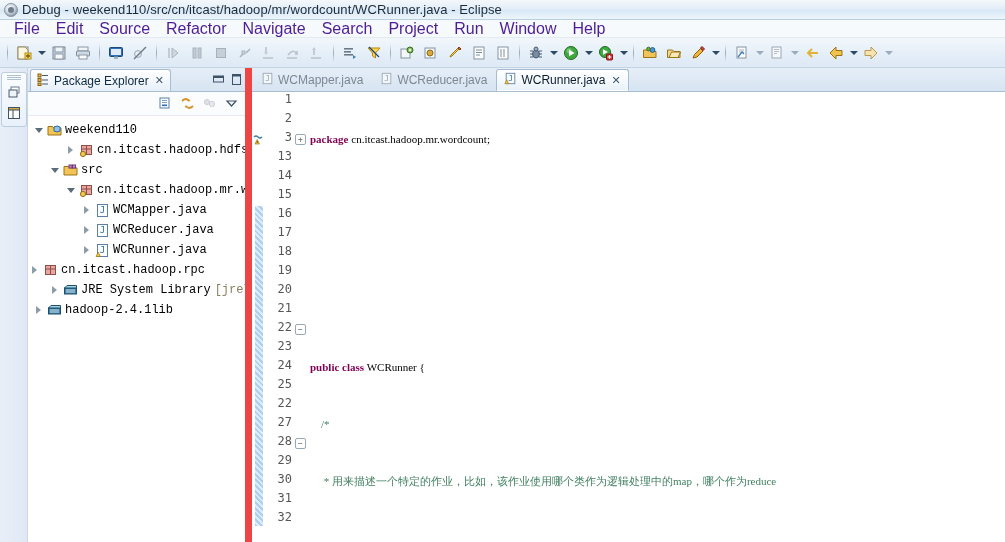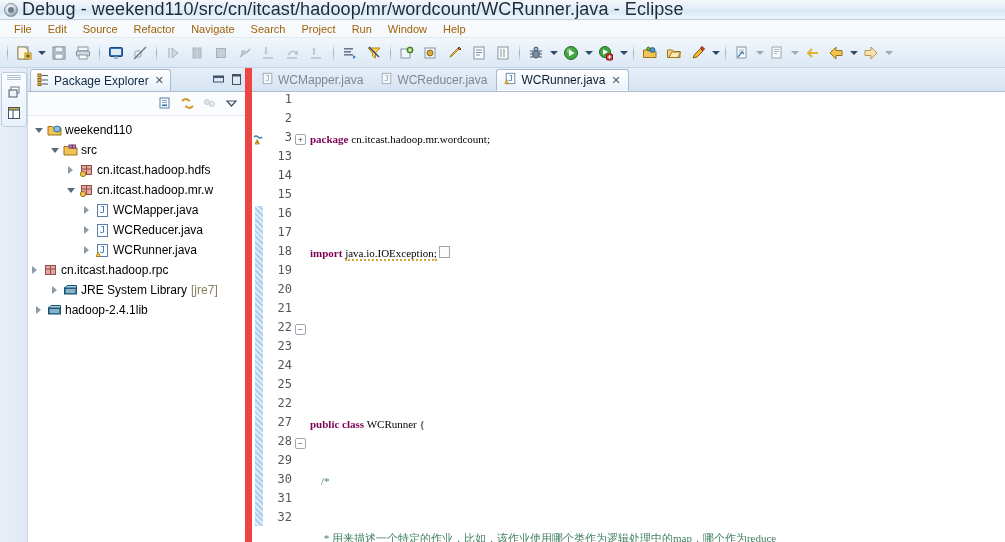--- a/index.html
+++ b/index.html
@@ -20,30 +20,30 @@
   }
   .title-icon{
     width:14px;height:14px;margin-right:4px;border-radius:50%;
     background:radial-gradient(circle at 40% 35%,#fdfdfd 0%,#cfd9e4 45%,#8d9aa8 75%,#5d6975 100%);
     border:1px solid #8894a2;box-sizing:border-box;position:relative;flex:none;
   }
   .title-icon:after{
     content:"";position:absolute;left:3px;top:3px;width:6px;height:6px;border-radius:50%;
     background:#6f7e8d;
   }
-  .title-text{font-size:18px;color:#1b2b3a;white-space:nowrap;letter-spacing:.1px;}
+  .title-text{font-size:13px;color:#1b2b3a;white-space:nowrap;letter-spacing:.1px;}
 
   
   .menubar{
     height:18px;width:1005px;box-sizing:border-box;
     background:#f7fafd;border-bottom:1px solid #e2eaf2;
     display:flex;align-items:center;padding-left:6px;
   }
   .menu-item{
-    font-size:11px;color:#a16207;padding:1px 8px;white-space:nowrap;cursor:default;
+    font-size:16px;color:#4c1d95;padding:1px 8px;white-space:nowrap;cursor:default;
   }
 
   
   .toolbar{
     height:30px;width:1005px;box-sizing:border-box;
     background:linear-gradient(to bottom,#f2f7fc 0%,#e6eff8 50%,#dde9f5 100%);
     border-bottom:1px solid #c3d4e4;
     display:flex;align-items:center;padding-left:3px;
   }
   .tb-sep{width:1px;height:18px;margin:0 4px;
@@ -94,21 +94,21 @@
     gap:2px;padding-right:4px;background:#fbfcfe;border-bottom:1px solid #e4ebf3;
   }
   .pkg-tb{width:20px;height:20px;display:flex;align-items:center;justify-content:center;}
   .tree{flex:1;overflow:hidden;padding-top:4px;background:#fff;}
   .trow{display:flex;align-items:center;height:20px;font-size:12px;color:#000;white-space:nowrap;}
   .twist{width:13px;height:20px;display:flex;align-items:center;justify-content:center;flex:none;}
   .twist i{display:block;width:0;height:0;}
   .twist.closed i{border-top:4px solid transparent;border-bottom:4px solid transparent;border-left:5px solid #8b9cab;}
   .twist.open i{border-left:4px solid transparent;border-right:4px solid transparent;border-top:5px solid #5a6b7a;}
   .ticon{width:18px;height:20px;display:flex;align-items:center;justify-content:center;flex:none;}
-  .tlabel{padding-left:2px;}
+  .tlabel{padding-left:2px;font-family:Liberation Mono, monospace;}
   .tdim{color:#8a7f5f;}
 
   
   .editor{flex:1;height:474px;box-sizing:border-box;display:flex;flex-direction:column;background:#fff;}
   .ed-tabrow{
     height:24px;box-sizing:border-box;display:flex;align-items:stretch;
     background:linear-gradient(to bottom,#e6eef8,#d7e4f2);
     border-bottom:1px solid #a8bdd2;
   }
   .ed-tab{
@@ -513,46 +513,46 @@
             </span>
           <span class="ticon">
             <svg width="15" height="15" viewBox="0 0 15 15">
               <path d="M1 12 V3.5 h4.5 l1.2 1.4 H14 V12 z" fill="#f2c455" stroke="#9b7418"></path>
               <path d="M7 4 q3 -2 6 0 v4 q-3 2 -6 0 z" fill="#8fc3ea" stroke="#2d6a9e"></path>
             </svg>
           </span>
           <span class="tlabel">weekend110</span>
         </div>
 
+        <div class="trow" style="padding-left:36px">
+          <span class="twist closed">
+              <i></i>
+            </span>
+          <span class="ticon">
+            <svg width="15" height="15" viewBox="0 0 15 15">
+              <rect x="2.5" y="2.5" width="10" height="9" fill="#e9a5a0" stroke="#8f4f49"></rect>
+              <path d="M2.5 6 h10 M7.5 2.5 v9" stroke="#8f4f49"></path>
+              <circle cx="4" cy="11" r="2.6" fill="#f2c455" stroke="#9b7418"></circle>
+            </svg>
+          </span>
+          <span class="tlabel">cn.itcast.hadoop.hdfs</span>
+        </div>
+
         <div class="trow" style="padding-left:20px">
           <span class="twist open">
               <i></i>
             </span>
           <span class="ticon">
             <svg width="15" height="15" viewBox="0 0 15 15">
               <path d="M1 12 V3.5 h4.5 l1.2 1.4 H14 V12 z" fill="#f2c455" stroke="#9b7418"></path>
               <rect x="6" y="2" width="3" height="3" fill="#c98fcf" stroke="#6d3a74"></rect>
               <rect x="9.5" y="2" width="3" height="3" fill="#c98fcf" stroke="#6d3a74"></rect>
             </svg>
           </span>
           <span class="tlabel">src</span>
-        </div>
-
-        <div class="trow" style="padding-left:36px">
-          <span class="twist closed">
-              <i></i>
-            </span>
-          <span class="ticon">
-            <svg width="15" height="15" viewBox="0 0 15 15">
-              <rect x="2.5" y="2.5" width="10" height="9" fill="#e9a5a0" stroke="#8f4f49"></rect>
-              <path d="M2.5 6 h10 M7.5 2.5 v9" stroke="#8f4f49"></path>
-              <circle cx="4" cy="11" r="2.6" fill="#f2c455" stroke="#9b7418"></circle>
-            </svg>
-          </span>
-          <span class="tlabel">cn.itcast.hadoop.hdfs</span>
         </div>
 
         <div class="trow" style="padding-left:36px">
           <span class="twist open">
               <i></i>
             </span>
           <span class="ticon">
             <svg width="15" height="15" viewBox="0 0 15 15">
               <rect x="2.5" y="2.5" width="10" height="9" fill="#e9a5a0" stroke="#8f4f49"></rect>
               <path d="M2.5 6 h10 M7.5 2.5 v9" stroke="#8f4f49"></path>
@@ -748,21 +748,20 @@
             </div>
           <div></div>
           <div></div>
           <div></div>
           <div></div>
         </div>
 
         <div class="code">
           <div class="ln"><span class="kw">package</span> cn.itcast.hadoop.mr.wordcount;</div>
           <div class="ln"></div>
-          <div class="ln"><span class="kw">import</span> <span class="squig">java.io.IOException;</span><span class="foldbox"></span></div>
           <div class="ln"></div>
           <div class="ln"></div>
           <div class="ln"><span class="kw">public class</span> WCRunner {</div>
           <div class="ln"><span class="cm">    /*</span></div>
           <div class="ln"><span class="cm">     * 用来描述一个特定的作业，比如，该作业使用哪个类作为逻辑处理中的map，哪个作为reduce</span></div>
           
           
           
           
           

